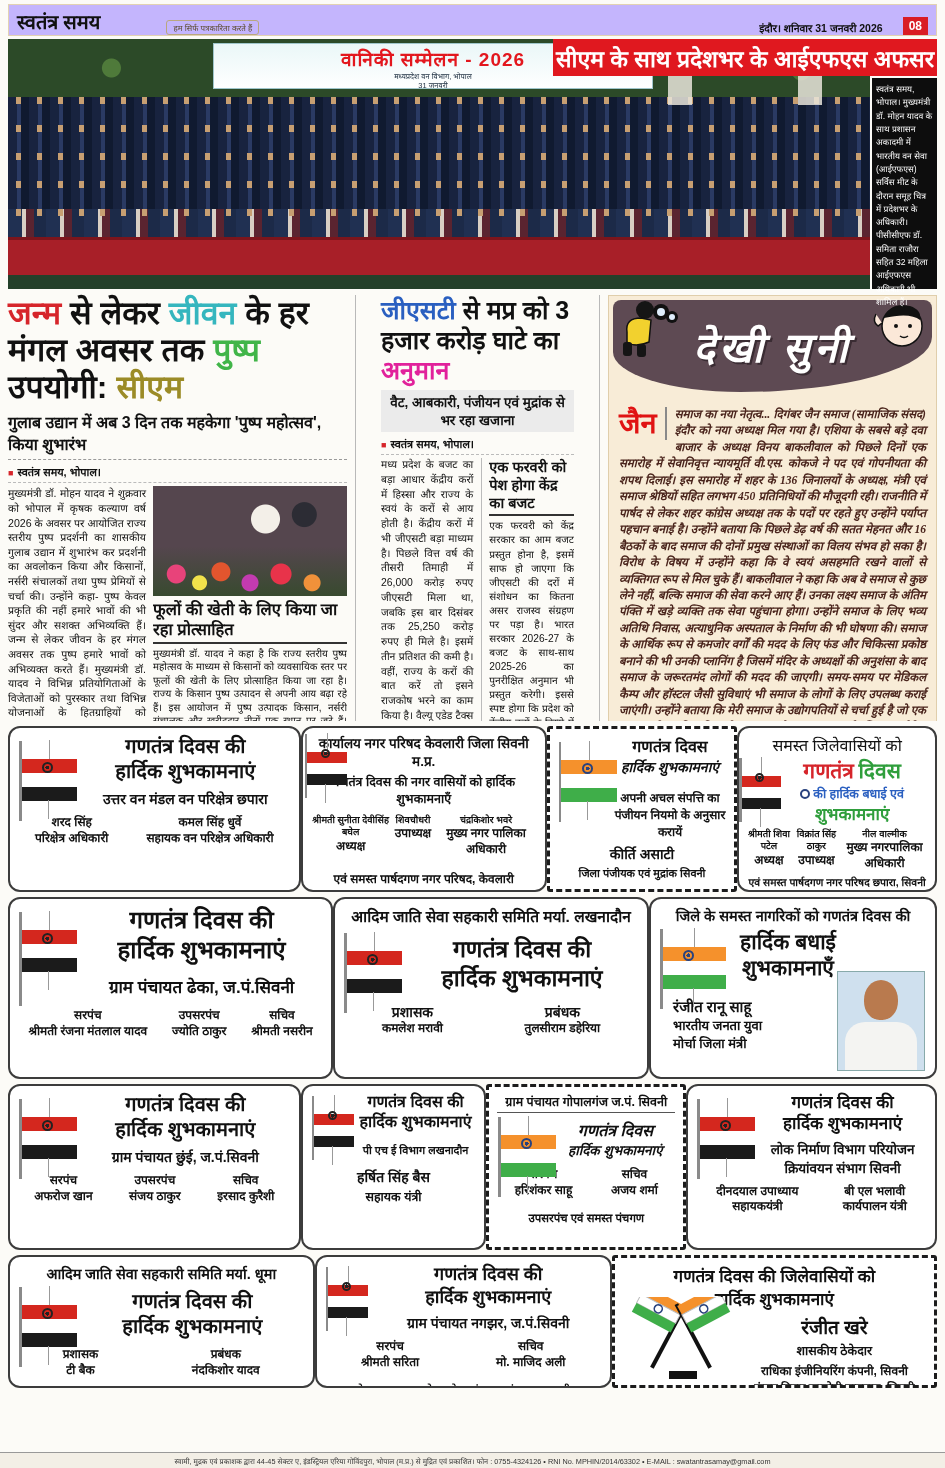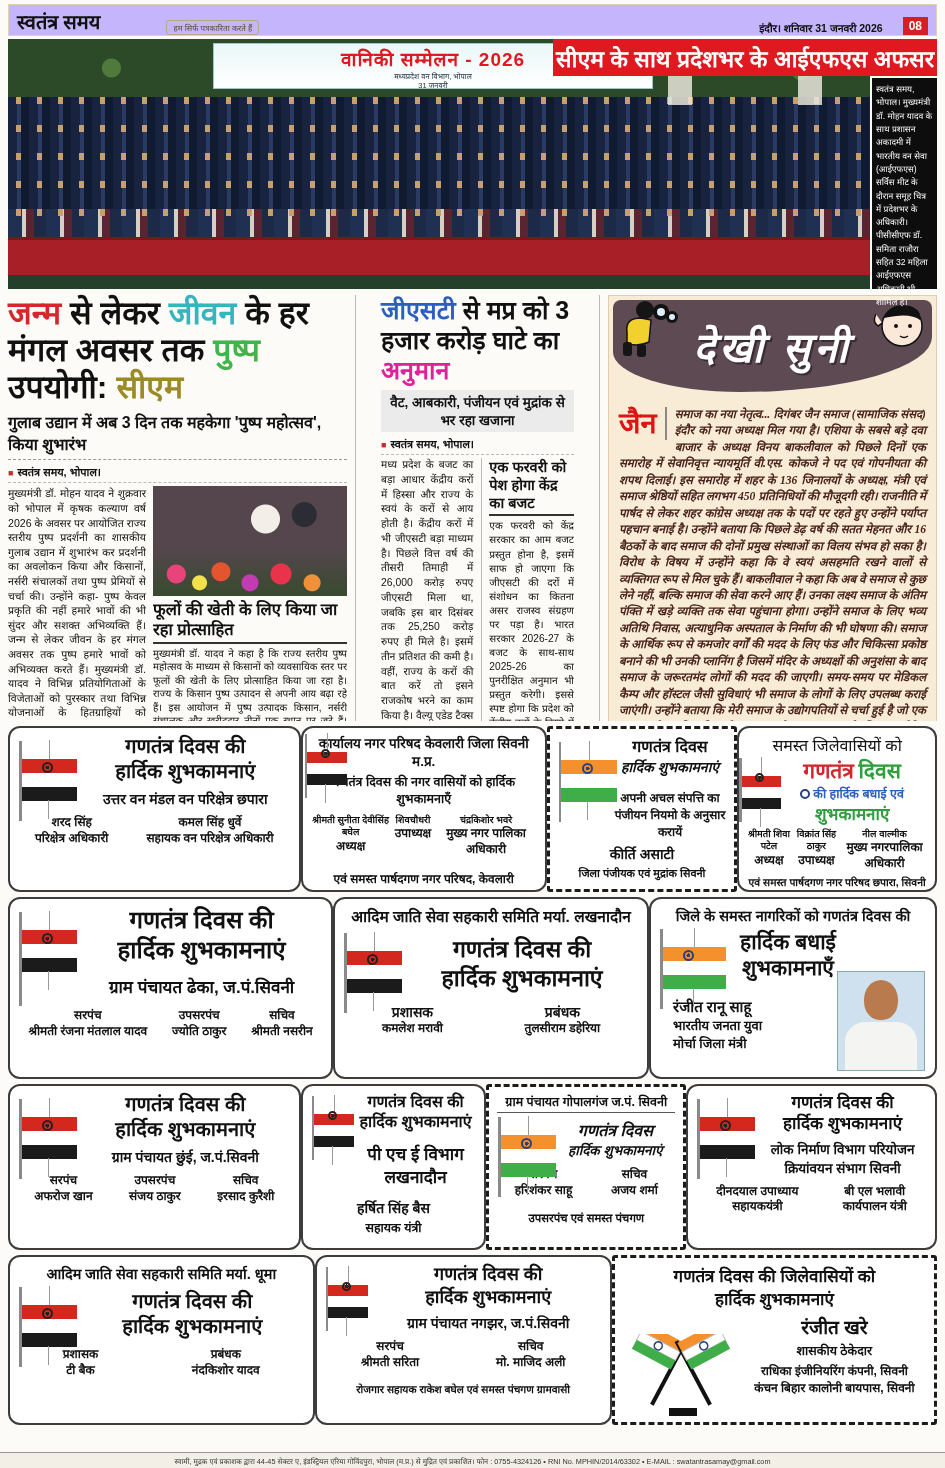--- a/index.html
+++ b/index.html
@@ -324,21 +324,21 @@
           <span class="person"><span>उपसरपंच</span><span class="role">संजय ठाकुर</span></span>
           <span class="person"><span>सचिव</span><span class="role">इरसाद कुरैशी</span></span>
         </div>
       </div>
 
       <div class="ad" style="flex:0 0 20%">
         <div class="flag rwb small" style="top:10px"><span class="pole"></span><span class="cloth"><span class="s s1"></span><span class="s s2"></span><span class="s s3"></span></span><span class="chakra"></span></div>
         <div class="with-flag" style="padding-left:44px">
           <div class="g1" style="font-size:16px">गणतंत्र दिवस की</div>
           <div class="g2" style="font-size:16px">हार्दिक  शुभकामनाएं</div>
-          <div class="org" style="font-size:17px;margin-top:10px">पी एच ई विभाग लखनादौन</div>
+          <div class="org" style="font-size:11px;margin-top:10px">पी एच ई विभाग लखनादौन</div>
         </div>
         <div class="name-big" style="font-size:14px;margin-top:10px">हर्षित सिंह बैस</div>
         <div class="role-line">सहायक यंत्री</div>
       </div>
 
       <div class="ad dashed" style="flex:0 0 21.5%">
         <div style="font-size:12.5px;font-weight:800;border-bottom:1px solid #555;padding-bottom:2px">ग्राम पंचायत गोपालगंज ज.पं. सिवनी</div>
         <div class="flag tri" style="top:30px"><span class="pole"></span><span class="cloth"><span class="s s1"></span><span class="s s2"></span><span class="s s3"></span></span><span class="chakra"></span></div>
         <div class="with-flag" style="padding-left:58px">
           <div style="font-size:16px;font-weight:800;font-style:italic;margin-top:6px">गणतंत्र दिवस</div>
@@ -359,21 +359,21 @@
           <div class="org" style="font-size:13.5px">लोक निर्माण विभाग परियोजन</div>
           <div class="org" style="font-size:13.5px;margin-top:1px">क्रियांवयन संभाग सिवनी</div>
         </div>
         <div class="ppl">
           <span class="person"><span>दीनदयाल उपाध्याय</span><span class="role">सहायकयंत्री</span></span>
           <span class="person"><span>बी एल भलावी</span><span class="role">कार्यपालन यंत्री</span></span>
         </div>
       </div>
     </div>
 
-    <div class="adrow" style="height:170px">
+    <div class="adrow" style="height:133px">
       <div class="ad" style="flex:0 0 33%">
         <div style="font-size:14.5px;font-weight:800">आदिम जाति सेवा सहकारी समिति मर्या. धूमा</div>
         <div class="flag rwb" style="top:30px"><span class="pole"></span><span class="cloth"><span class="s s1"></span><span class="s s2"></span><span class="s s3"></span></span><span class="chakra"></span></div>
         <div class="with-flag">
           <div class="g1" style="margin-top:6px">गणतंत्र दिवस की</div>
           <div class="g2">हार्दिक  शुभकामनाएं</div>
         </div>
         <div class="ppl" style="margin-top:8px">
           <span class="person"><span>प्रशासक</span><span class="role">टी बैक</span></span>
           <span class="person"><span>प्रबंधक</span><span class="role">नंदकिशोर यादव</span></span>

